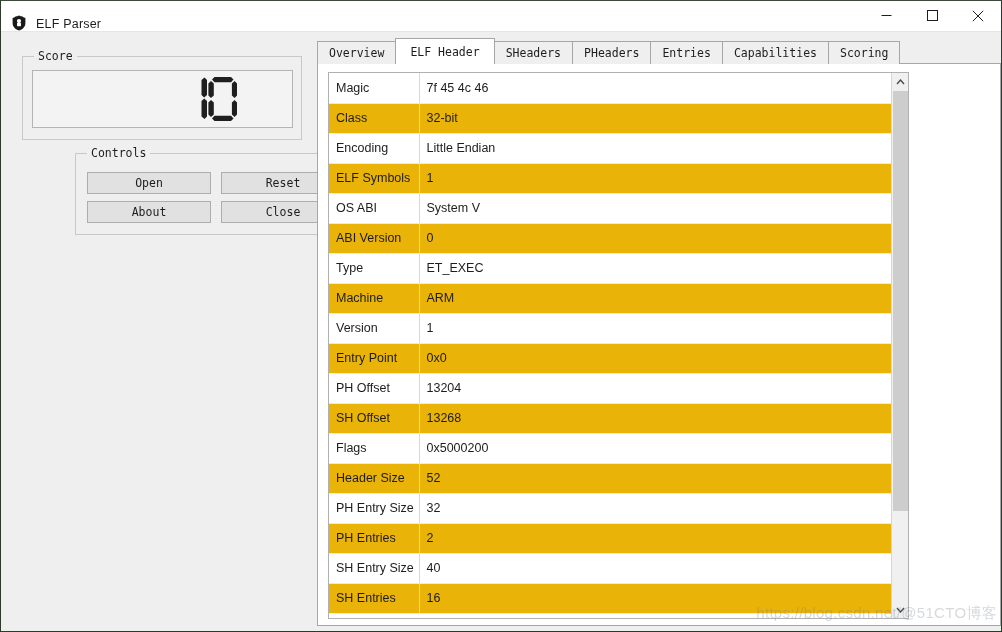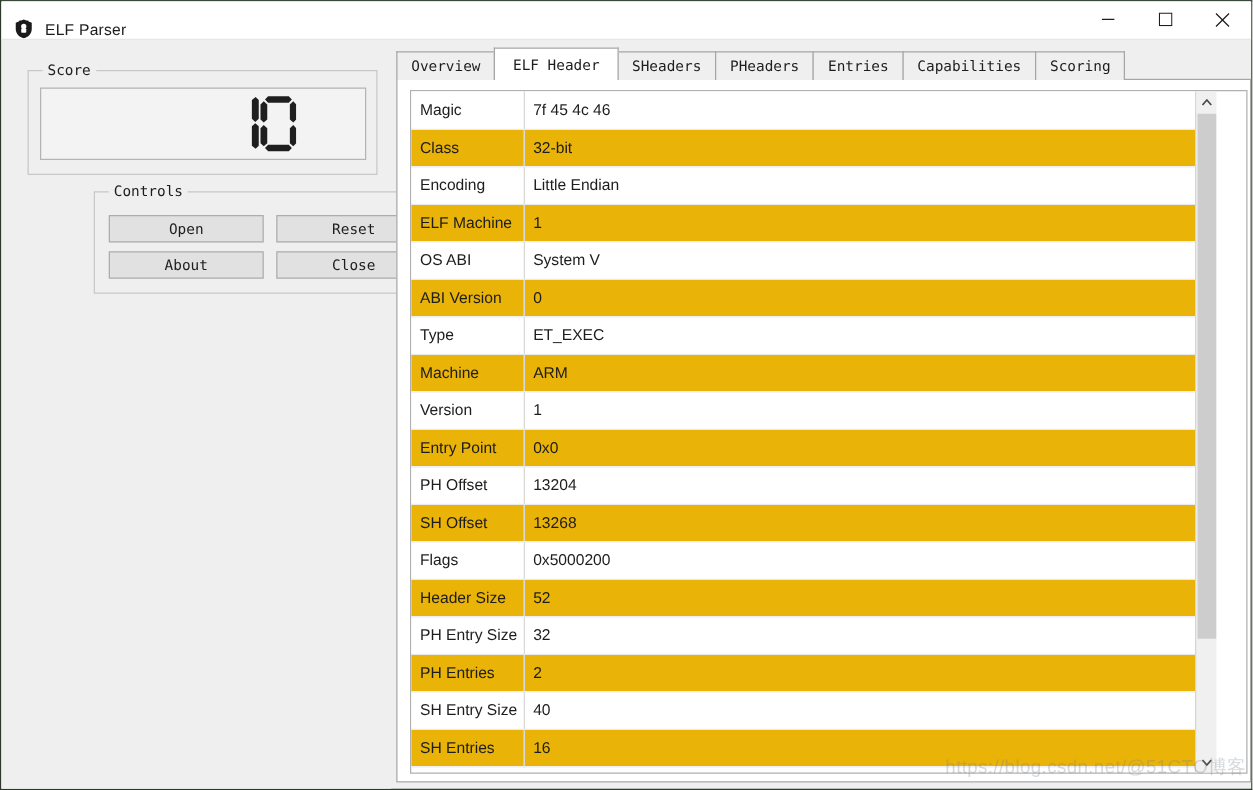--- a/index.html
+++ b/index.html
@@ -180,21 +180,21 @@
     width: 684px;
     height: 563px;
     background: #ffffff;
     border: 1px solid #a6a6a6;
     z-index: 2;
   }
 
   #table-wrap {
     position: absolute;
     left: 10px; top: 8px;
-    width: 670px;
+    width: 581px;
     height: 547px;
     background: #ffffff;
     border: 1px solid #b0b0b0;
     overflow: hidden;
     display: flex;
   }
 
   #table-scrollport {
     position: relative;
     width: 627px;
@@ -378,21 +378,21 @@
                 </tr>
                 <tr class="even">
                   <td class="key">Class</td>
                   <td class="val">32-bit</td>
                 </tr>
                 <tr class="odd">
                   <td class="key">Encoding</td>
                   <td class="val">Little Endian</td>
                 </tr>
                 <tr class="even">
-                  <td class="key">ELF Machine</td>
+                  <td class="key">ELF Symbols</td>
                   <td class="val">1</td>
                 </tr>
                 <tr class="odd">
                   <td class="key">OS ABI</td>
                   <td class="val">System V</td>
                 </tr>
                 <tr class="even">
                   <td class="key">ABI Version</td>
                   <td class="val">0</td>
                 </tr>

